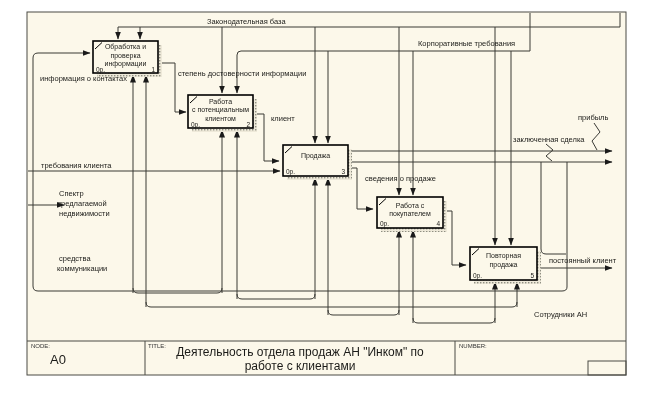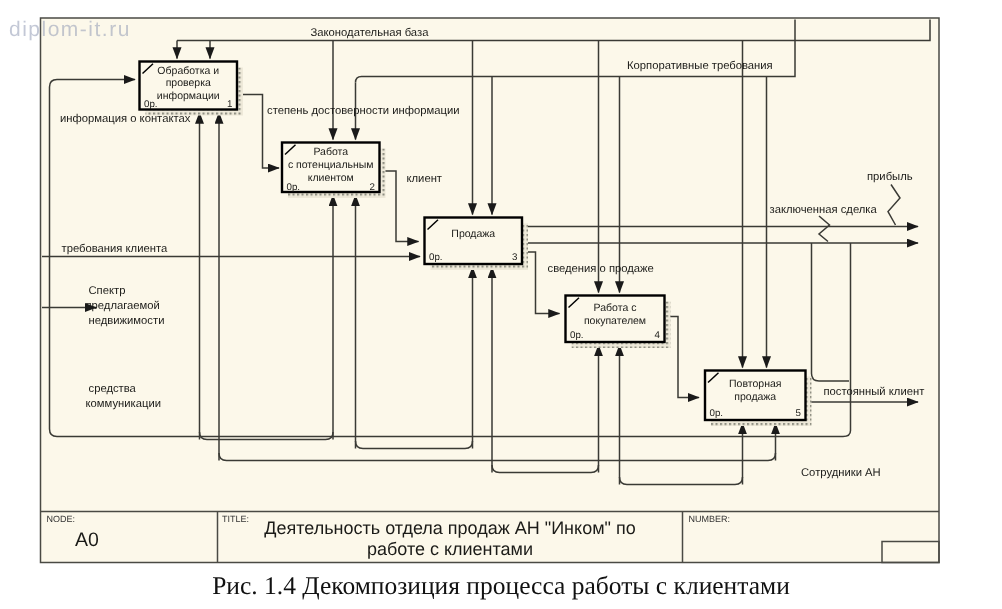--- a/index.html
+++ b/index.html
@@ -20,21 +20,20 @@
   .boxs{font-size:6.5px;}
   .ftiny{font-size:6px;fill:#333;}
   .fnode{font-size:13px;}
   .ftitle{font-size:12px;}
 </style>
 </head>
 <body>
 
 <div id="page">
 
-  <div class="wm-top">diplom-it.ru</div>
 
   <svg id="diagram-svg" width="668" height="406" viewBox="0 0 668 406">
     <defs>
       <marker id="ah" markerWidth="9" markerHeight="7" refX="7.5" refY="3" orient="auto" markerUnits="userSpaceOnUse">
         <path d="M0,0 L8,3 L0,6 z" fill="#1a1a1a"></path>
       </marker>
       <pattern id="hatch" width="3" height="3" patternUnits="userSpaceOnUse">
         <rect width="3" height="3" fill="#eee9d9"></rect>
         <rect width="1.4" height="1.4" fill="#8f8f83"></rect>
       </pattern>
@@ -177,14 +176,13 @@
       <rect x="588" y="361" width="38" height="14" fill="none" stroke="#4a4a44" stroke-width="1"></rect>
       <text class="ftiny" x="31" y="348">NODE:</text>
       <text class="fnode" x="50" y="364">A0</text>
       <text class="ftiny" x="148" y="348">TITLE:</text>
       <text class="ftitle" x="300" y="356" text-anchor="middle">Деятельность отдела продаж  АН "Инком"  по</text>
       <text class="ftitle" x="300" y="370" text-anchor="middle">работе  с клиентами</text>
       <text class="ftiny" x="459" y="348">NUMBER:</text>
     </g>
   </svg>
 
-  <div class="caption">Рис. 1.4 Декомпозиция процесса работы с клиентами</div>
 </div>
 
 </body></html>

